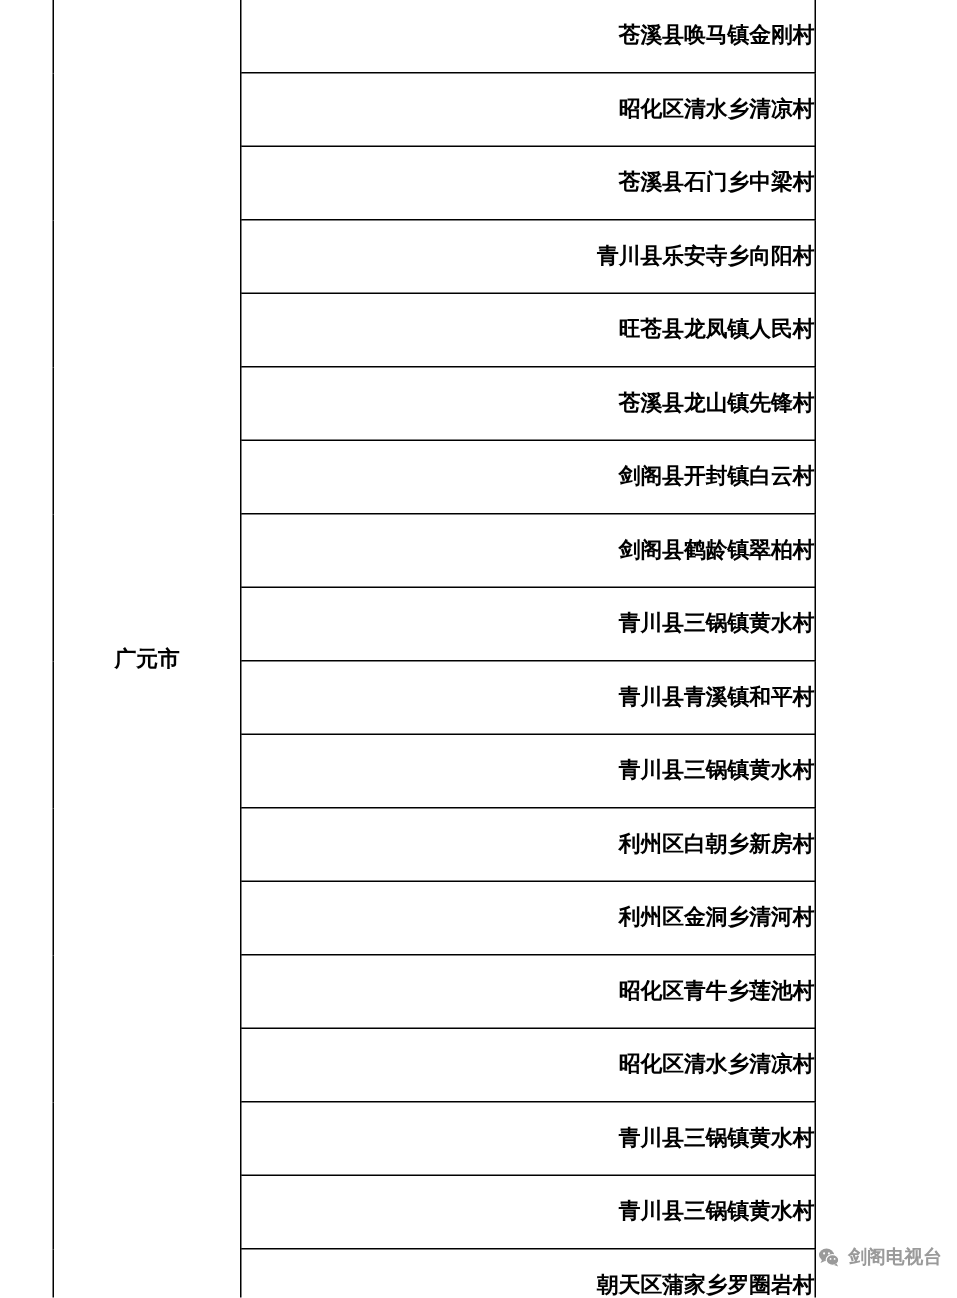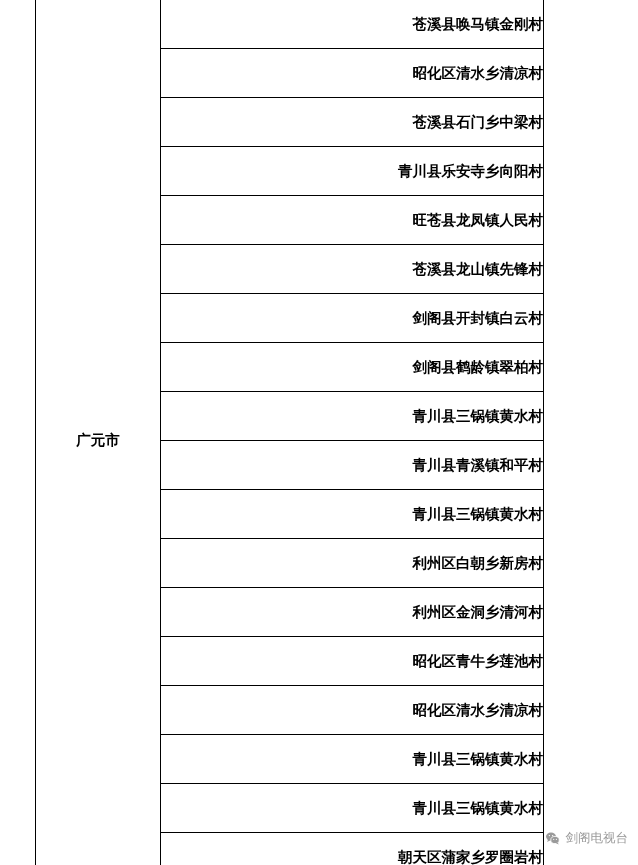--- a/index.html
+++ b/index.html
@@ -52,20 +52,21 @@
   .watermark {
     position: absolute;
     right: 10px;
     bottom: 18px;
     display: flex;
     align-items: center;
     gap: 6px;
     color: #9a9a9a;
     font-size: 12.5px;
     white-space: nowrap;
+    font-weight: bold;
   }
   .wm-logo {
     width: 15px;
     height: 15px;
     position: relative;
     flex: 0 0 auto;
   }
   .wm-logo svg {
     display: block;
   }

